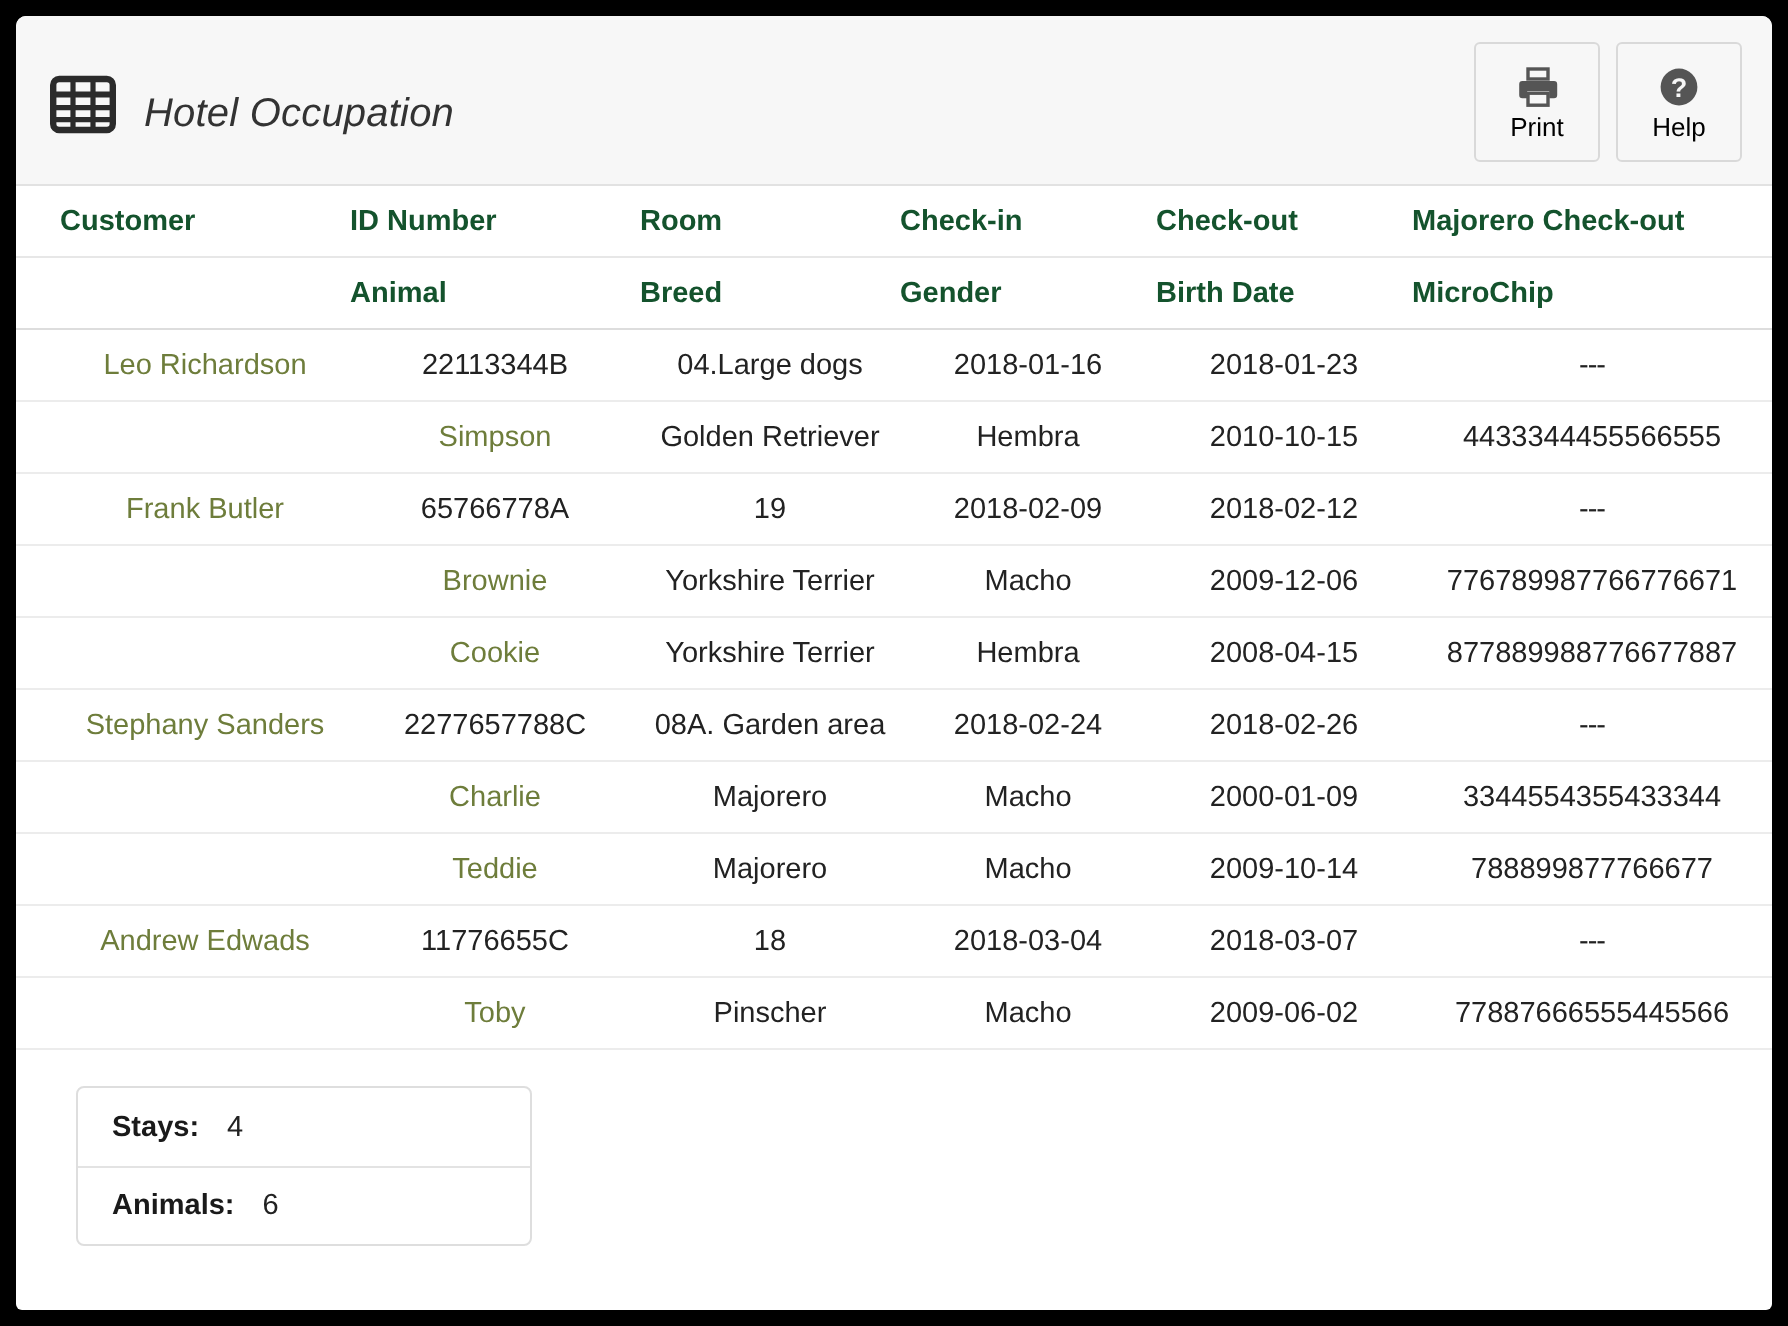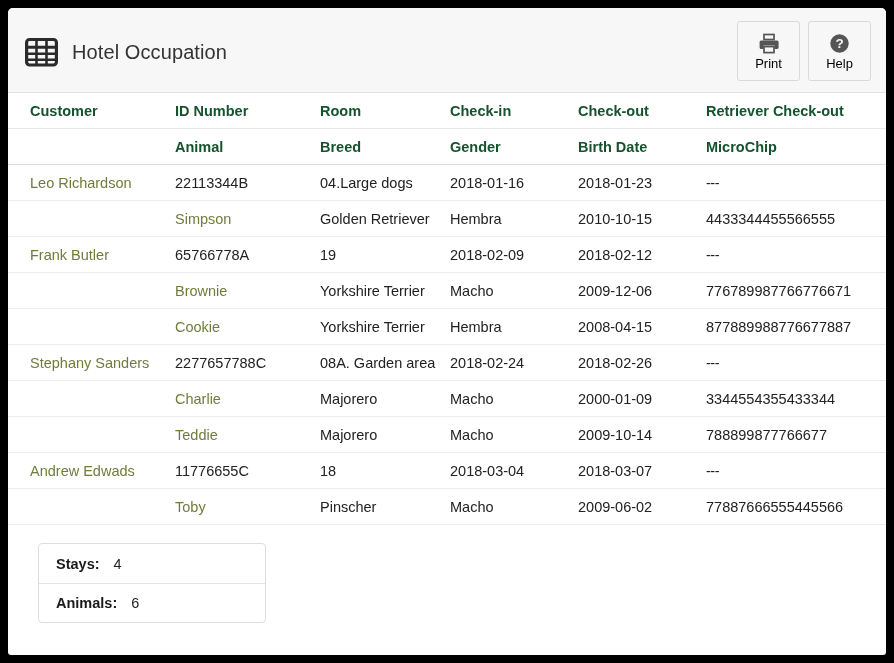--- a/index.html
+++ b/index.html
@@ -31,21 +31,22 @@
     height: 85px;
     background: #f7f7f7;
     border-bottom: 1px solid #e2e2e2;
     box-sizing: border-box;
   }
   .title-block {
     position: absolute;
     left: 17px;
     top: 28px;
     display: flex;
-    align-items: center;
+    align-items: flex-end;
+    font-style: italic;
   }
   .grid-icon {
     width: 33px;
     height: 33px;
     flex: 0 0 auto;
   }
   .app-title {
     margin-left: 14px;
     font-size: 20px;
     color: #333333;
@@ -105,20 +106,21 @@
   }
   table.data-table th {
     font-weight: bold;
     color: #14532d;
     height: 35px;
     font-size: 14.5px;
   }
   table.data-table td {
     color: #222222;
     height: 35px;
+    text-align: center;
   }
   tr.hdr-row-1 th { border-bottom: 1px solid #e7e7e7; }
   tr.hdr-row-2 th { border-bottom: 1px solid #dddddd; }
   tr.body-row td  { border-bottom: 1px solid #ececec; }
 
   
   .c0 { width: 145px; padding-left: 22px !important; }
   .c1 { width: 145px; }
   .c2 { width: 130px; }
   .c3 { width: 128px; }
@@ -212,21 +214,21 @@
 
   <div class="table-wrap">
     <table class="data-table">
       <thead>
         <tr class="hdr-row-1">
           <th class="c0">Customer</th>
           <th class="c1">ID Number</th>
           <th class="c2">Room</th>
           <th class="c3">Check-in</th>
           <th class="c4">Check-out</th>
-          <th class="c5">Retriever Check-out</th>
+          <th class="c5">Majorero Check-out</th>
         </tr>
         <tr class="hdr-row-2">
           <th class="c0"></th>
           <th class="c1">Animal</th>
           <th class="c2">Breed</th>
           <th class="c3">Gender</th>
           <th class="c4">Birth Date</th>
           <th class="c5">MicroChip</th>
         </tr>
       </thead>

